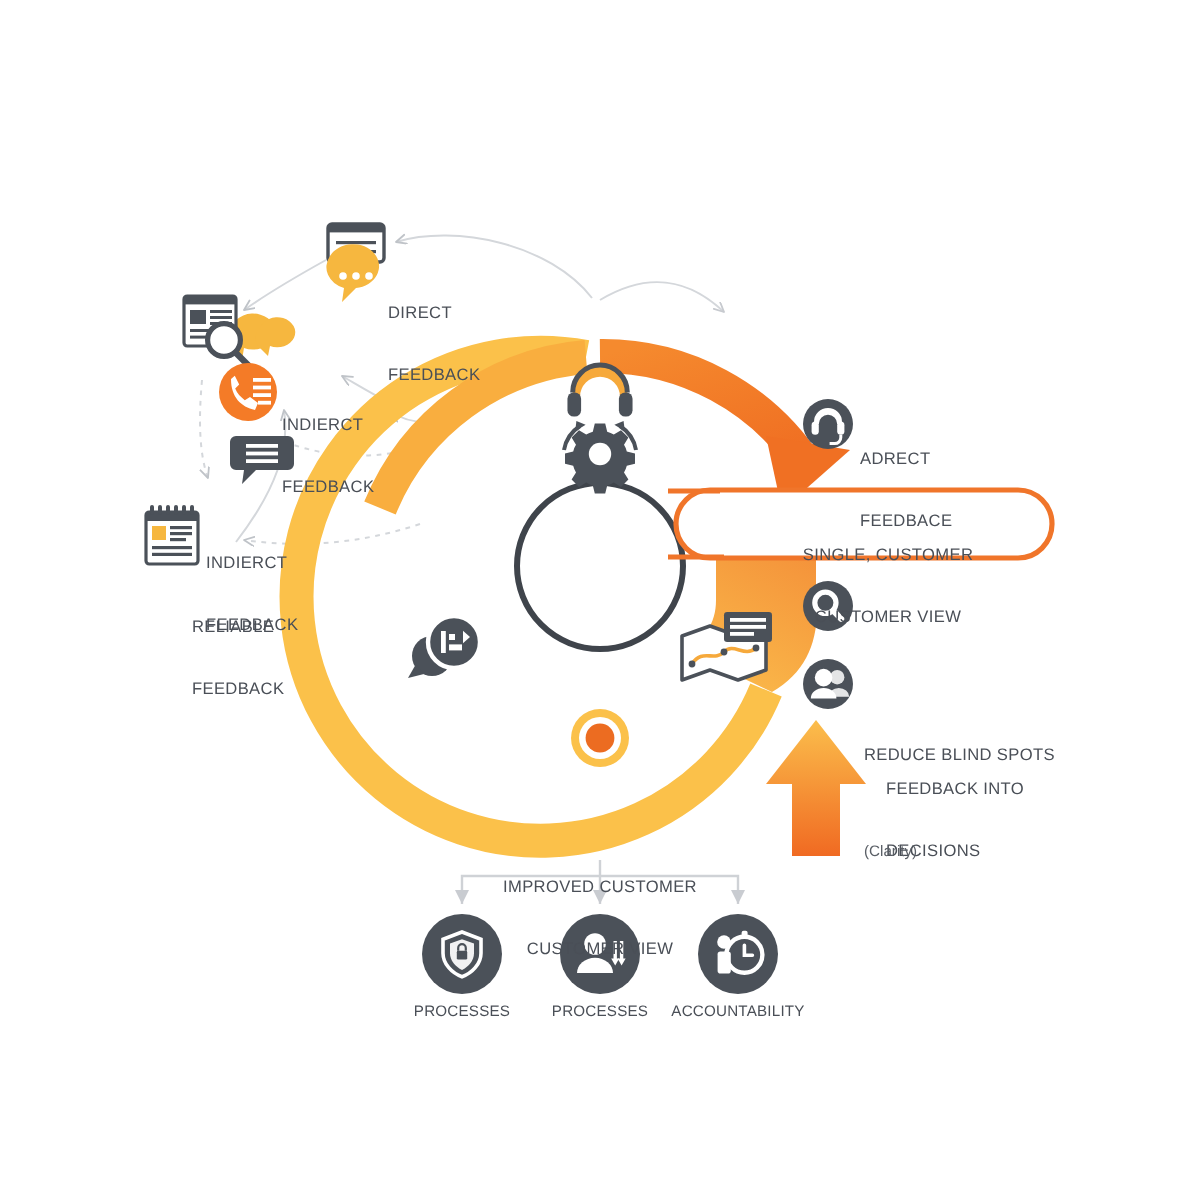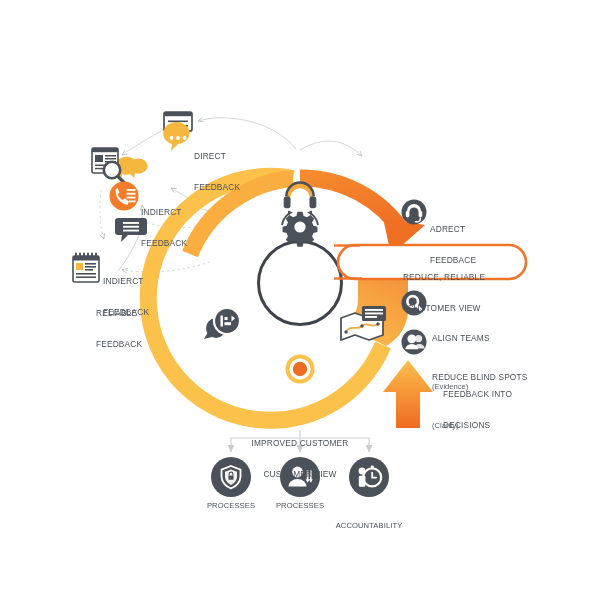--- a/index.html
+++ b/index.html
@@ -276,41 +276,37 @@
     <div>RELIABLE</div>
     <div>FEEDBACK</div>
   </div>
 
   <div class="lbl cap" style="left:430px;top:204px;">
     <div>ADRECT</div>
     <div>FEEDBACE</div>
   </div>
 
   <div class="lbl cap ctr" style="left:378px;top:252px;width:132px;">
-    <div>REDUCE, RELIABLE</div>
+    <div>SINGLE, CUSTOMER</div>
     <div>CUSTOMER VIEW</div>
   </div>
 
-  <div class="lbl" style="left:432px;top:294px;">
-    <div class="cap">ALIGN TEAMS</div>
-    <div class="sub">(Evidence)</div>
-  </div>
 
   <div class="lbl cap" style="left:443px;top:369px;">
     <div>FEEDBACK INTO</div>
     <div>DECISIONS</div>
   </div>
 
   <div class="lbl" style="left:432px;top:333px;">
     <div class="cap">REDUCE BLIND SPOTS</div>
     <div class="sub">(Clarity)</div>
   </div>
 
   <div class="lbl cap ctr" style="left:230px;top:418px;width:140px;">
     <div>IMPROVED CUSTOMER</div>
     <div>CUSTOMER VIEW</div>
   </div>
 
   <div class="lbl capsm ctr" style="left:191px;top:501px;width:80px;">PROCESSES</div>
   <div class="lbl capsm ctr" style="left:260px;top:501px;width:80px;">PROCESSES</div>
-  <div class="lbl capsm ctr" style="left:324px;top:501px;width:90px;margin-top:20px;">ACCOUNTABILITY</div>
+  <div class="lbl capsm ctr" style="left:324px;top:501px;width:90px;">ACCOUNTABILITY</div>
 
 </div>
 
 </body></html>

